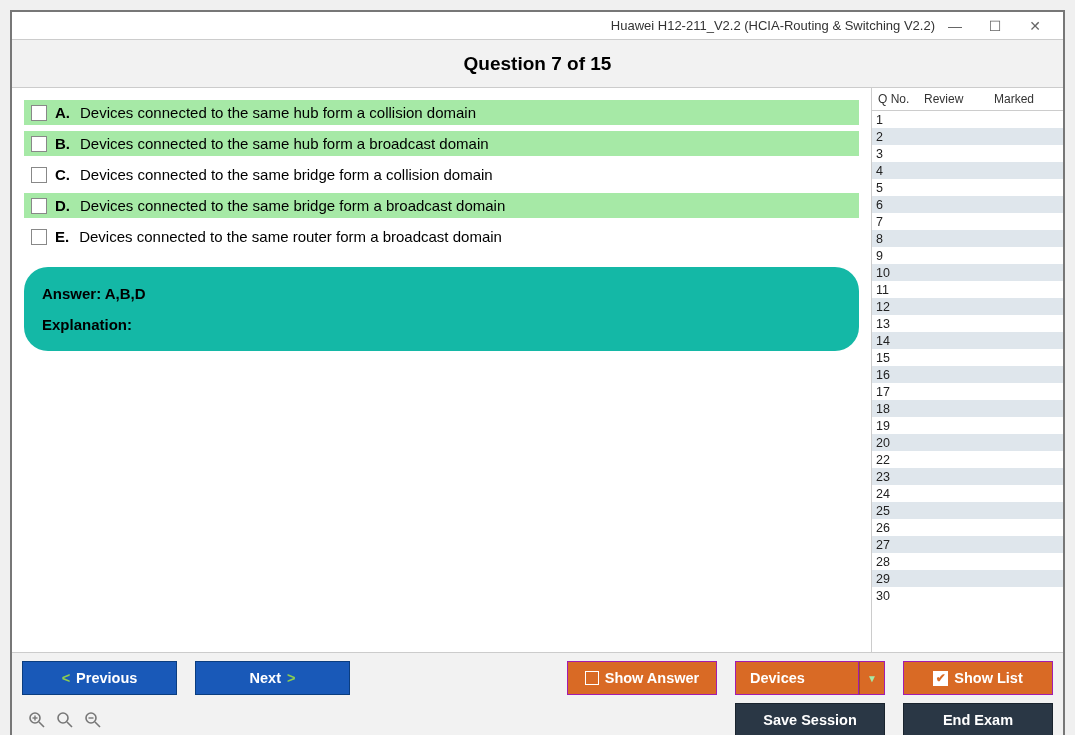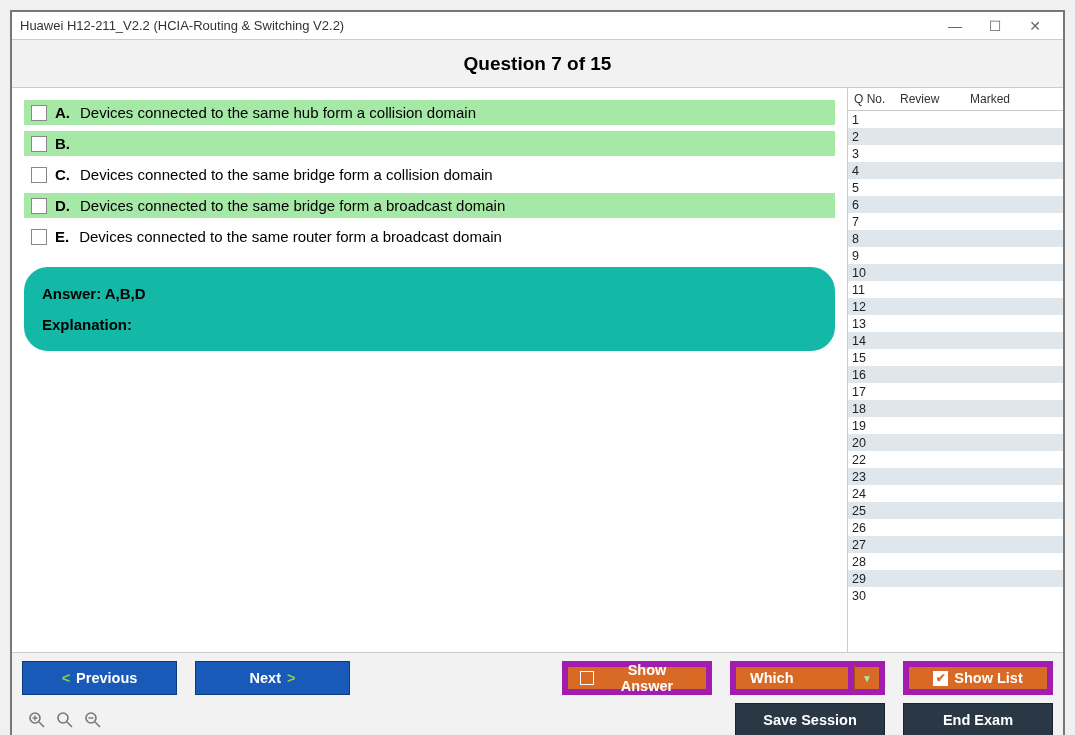--- a/index.html
+++ b/index.html
@@ -1,50 +1,50 @@
 <!DOCTYPE html>
 <html><head>
 <meta charset="utf-8">
 <style>
 * { box-sizing: border-box; margin: 0; padding: 0; }
 body { font-family: Arial, sans-serif; background: #f0f0f0; display: flex; justify-content: center; align-items: flex-start; padding: 10px; }
 .window { width: 1075px; height: 735px; background: #fff; border: 2px solid #777; display: flex; flex-direction: column; position: relative; }
-.titlebar { height: 28px; background: #fff; border-bottom: 1px solid #ccc; display: flex; align-items: center; padding: 0 8px; font-size: 13px; color: #333; }
+.titlebar { height: 28px; background: #fff; border-bottom: 1px solid #ccc; display: flex; align-items: center; padding: 0 8px; font-size: 13px; color: #333; text-align: right; }
 .titlebar-title { flex: 1; }
 .titlebar-controls { display: flex; gap: 0; }
 .titlebar-btn { width: 40px; height: 26px; display: flex; align-items: center; justify-content: center; color: #666; cursor: pointer; font-size: 14px; }
 .header-row { background: #f2f2f2; border-bottom: 1px solid #ccc; height: 48px; display: flex; align-items: center; position: relative; padding: 0 10px; }
 .mark-btn { background: #1959b8; color: #fff; border: 1px solid #0a3d80; padding: 6px 14px; font-size: 14px; font-weight: bold; cursor: pointer; display: flex; align-items: center; gap: 6px; }
 .mark-check { width: 14px; height: 14px; border: 1.5px solid #fff; background: transparent; }
 .question-title { position: absolute; left: 50%; transform: translateX(-50%); font-size: 19px; font-weight: bold; }
 .content-row { flex: 1; display: flex; overflow: hidden; }
 .main { flex: 1; padding: 12px; overflow: auto; }
 .question-text { font-size: 16px; margin-bottom: 14px; }
 .option-row { display: flex; align-items: center; gap: 8px; padding: 3px 6px; margin-bottom: 6px; border: 1px solid transparent; }
 .option-row.correct { background: #a6e9a6; }
 .option-check { width: 16px; height: 16px; border: 1px solid #888; background: #fff; flex-shrink: 0; }
 .option-letter { font-weight: bold; font-size: 15px; margin-right: 2px; }
 .option-text { font-size: 15px; }
 .answer-box { background: #14b8a6; padding: 18px; margin-top: 18px; border-radius: 24px; }
 .answer-line { font-weight: bold; font-size: 15px; margin-bottom: 14px; }
 .explanation-line { font-weight: bold; font-size: 15px; }
-.side { width: 216px; border-left: 1px solid #ccc; display: flex; flex-direction: column; }
+.side { width: 192px; border-left: 1px solid #ccc; display: flex; flex-direction: column; }
 .side-header { display: flex; font-size: 12px; padding: 4px 2px; border-bottom: 1px solid #ccc; color: #333; }
 .side-col-qno { width: 50px; padding-left: 4px; }
 .side-col-answer { width: 70px; }
 .side-col-marked { flex: 1; }
 .side-list { flex: 1; overflow-y: scroll; }
 .side-row { display: flex; font-size: 12.5px; height: 17px; align-items: center; cursor: pointer; }
 .side-row:nth-child(even) { background: #dfe6ec; }
 .side-row .rn { width: 50px; padding-left: 4px; color: #222; }
 .footer { background: #f2f2f2; border-top: 1px solid #ccc; padding: 8px 10px 6px 10px; }
 .footer-row1 { display: flex; gap: 18px; align-items: center; margin-bottom: 8px; }
 .btn { height: 34px; display: flex; align-items: center; justify-content: center; font-size: 14.5px; font-weight: bold; cursor: pointer; border: none; padding: 0 12px; gap: 6px; }
 .btn-blue { background: #1959b8; color: #fff; border: 1px solid #0a3d80; width: 155px; }
-.btn-orange { background: #d96a25; color: #fff; border: 6px solid #a21caf; width: 150px; }
+.btn-orange { background: #d96a25; color: #fff; border: 1px solid #a21caf; width: 150px; }
 .btn-dark { background: #2a3745; color: #fff; border: 1px solid #1a242e; width: 150px; }
 .spacer { flex: 1; }
 .chev { color: #8ecf4f; font-weight: bold; }
 .sq { width: 14px; height: 14px; border: 1.5px solid #fff; display: inline-block; }
 .sq-check { width: 15px; height: 15px; background: #fff; color: #d96a25; font-size: 12px; display: flex; align-items: center; justify-content: center; }
 .drop { color: #a6e9a6; font-size: 10px; }
 .footer-row2 { display: flex; gap: 18px; align-items: center; }
 .zoom { display: flex; gap: 6px; padding-left: 4px; }
 .zoom-btn { width: 22px; height: 22px; color: #666; font-size: 18px; cursor: pointer; display: flex; align-items: center; justify-content: center; }
 .review-group { display: flex; }
@@ -73,20 +73,21 @@
     <div class="main">
       <div id="options">
           <div class="option-row correct">
             <span class="option-check"></span>
             <span class="option-letter">A.</span>
             <span class="option-text">Devices connected to the same hub form a collision domain</span>
           </div>
           <div class="option-row correct">
             <span class="option-check"></span>
             <span class="option-letter">B.</span>
+            <span class="option-text">Devices connected to the same hub form a broadcast domain</span>
           </div>
           <div class="option-row">
             <span class="option-check"></span>
             <span class="option-letter">C.</span>
             <span class="option-text">Devices connected to the same bridge form a collision domain</span>
           </div>
           <div class="option-row correct">
             <span class="option-check"></span>
             <span class="option-letter">D.</span>
             <span class="option-text">Devices connected to the same bridge form a broadcast domain</span>
@@ -211,21 +212,21 @@
         <span>Next</span>
         <span class="chev">&gt;</span>
       </button>
       <div class="spacer"></div>
       <button class="btn btn-orange">
         <span class="sq"></span>
         <span>Show Answer</span>
       </button>
       <div class="review-group">
         <button class="btn btn-orange review-main" style="justify-content:flex-start;padding-left:14px;">
-          <span>Which</span>
+          <span>Devices</span>
         </button>
         <button class="btn btn-orange review-drop">
           <span class="drop">▼</span>
         </button>
       </div>
       <button class="btn btn-orange">
         <span class="sq-check">✔</span>
         <span>Show List</span>
       </button>
     </div>

